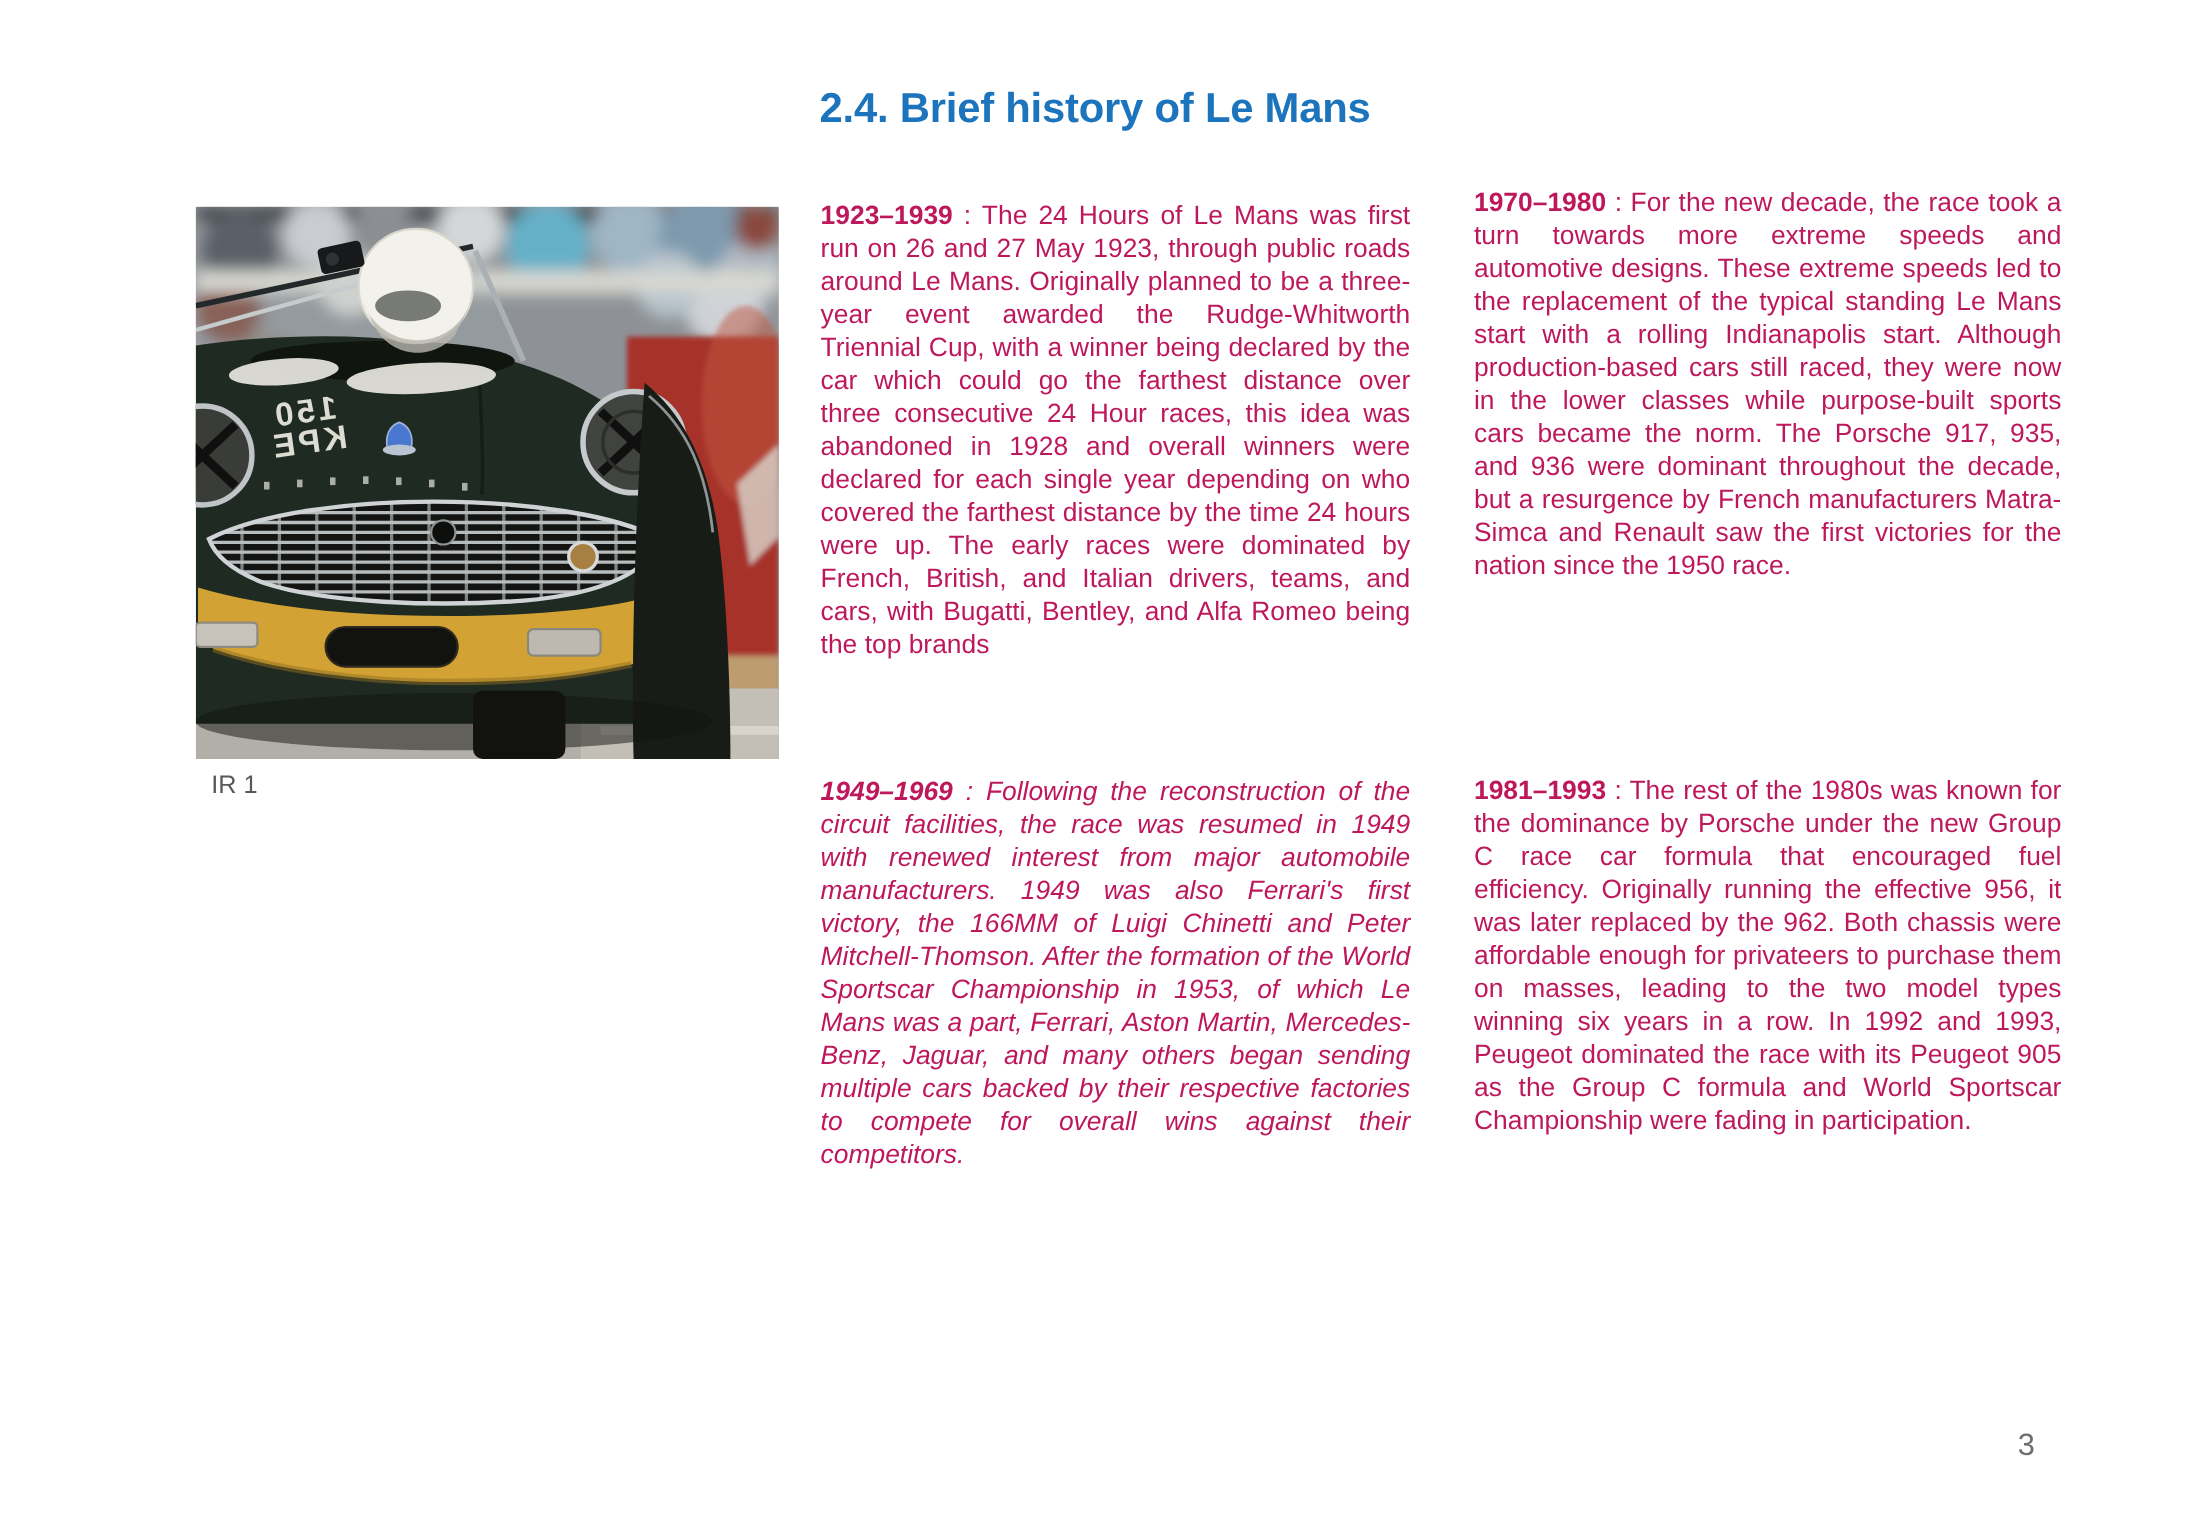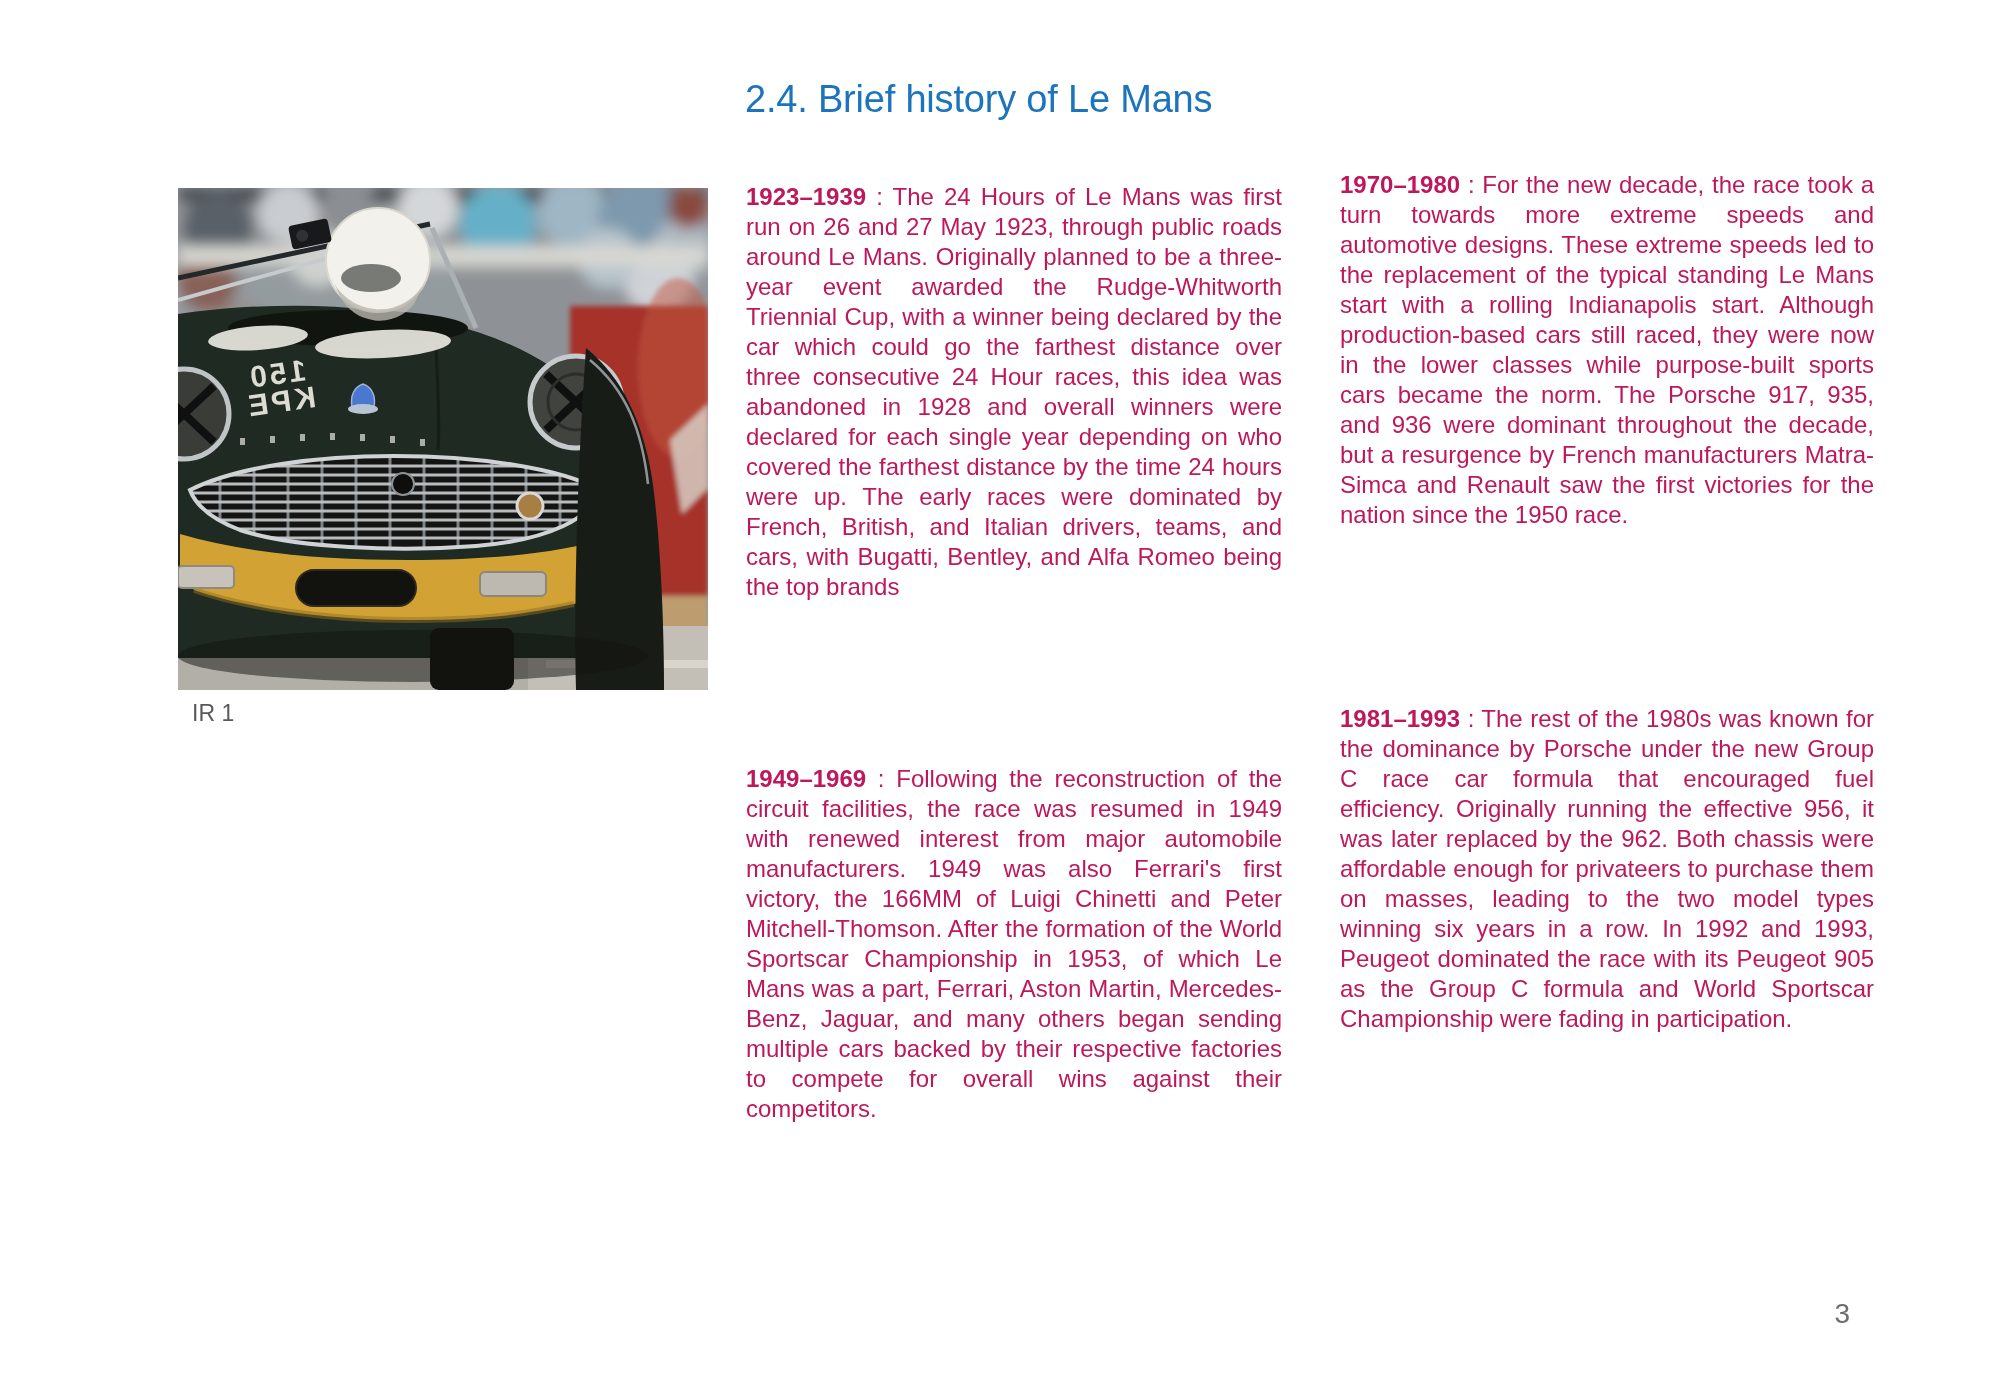--- a/index.html
+++ b/index.html
@@ -6,42 +6,42 @@
   .page{
     position:relative;
     width:2000px;height:1385px;
     background:#ffffff;
     font-family:"Liberation Sans","DejaVu Sans",sans-serif;
     color:#1f1f1f;
     overflow:hidden;
   }
   .title{
     position:absolute;left:745px;top:76px;margin:0;
-    font-size:38px;line-height:46px;font-weight:400;
+    font-size:38px;line-height:46px;font-weight:700;
     color:#1b74bc;letter-spacing:-0.2px;
   }
   .figure{
     position:absolute;left:178px;top:188px;width:530px;height:502px;margin:0;
   }
   .figure svg{display:block;width:530px;height:502px;}
   .caption{
     position:absolute;left:192px;top:700px;
     font-size:23px;color:#595959;
   }
   .block{
     position:absolute;margin:0;
     width:536px;
     font-size:24px;line-height:30px;
     text-align:justify;
     color:#be185d;
   }
   .block b{font-weight:bold;}
   .b1{left:746px;top:182px;}
   .b2{left:1340px;top:170px;width:534px;}
-  .b3{left:746px;top:764px;}
+  .b3{left:746px;top:705px;font-style:italic;}
   .b4{left:1340px;top:704px;width:534px;}
   .pagenum{
     position:absolute;left:1770px;top:1298px;width:80px;
     text-align:right;font-size:28px;color:#6e6e6e;
   }
 </style>
 </head>
 <body>
 
 <div class="page">

